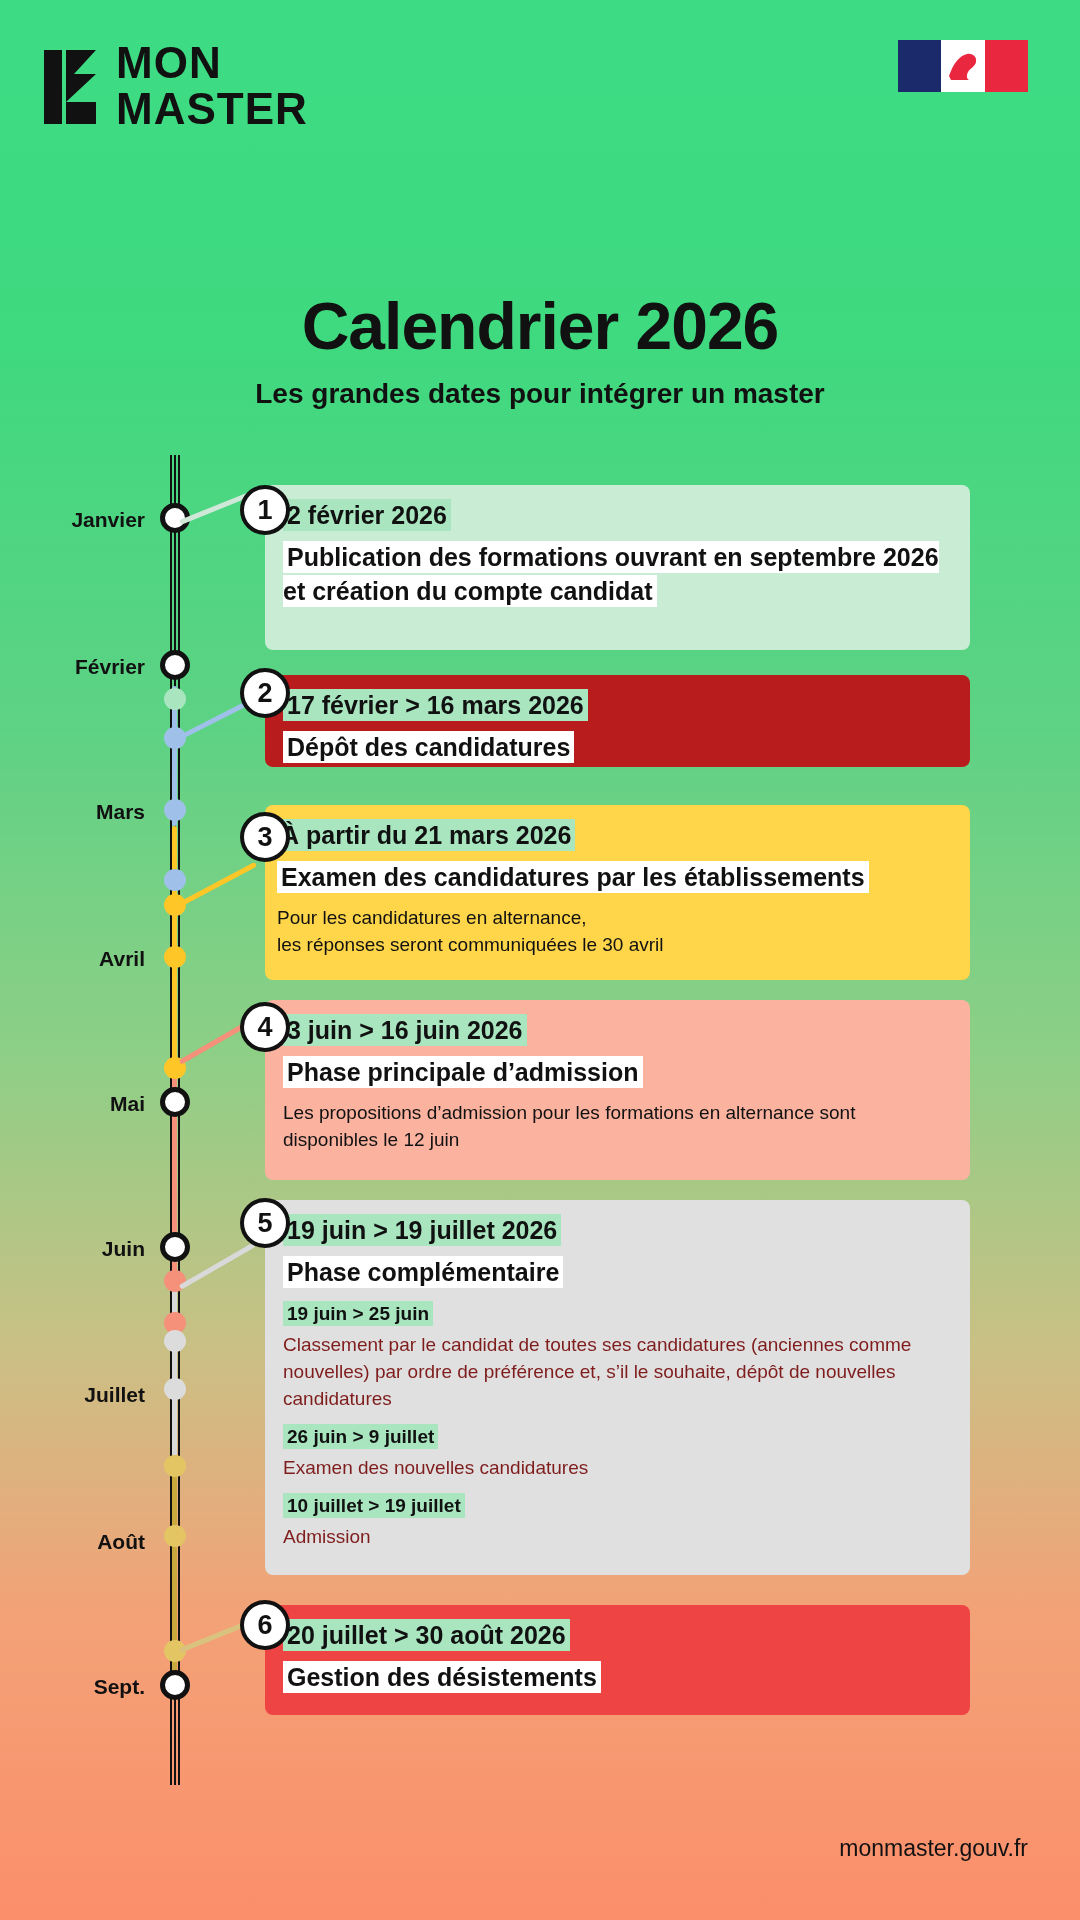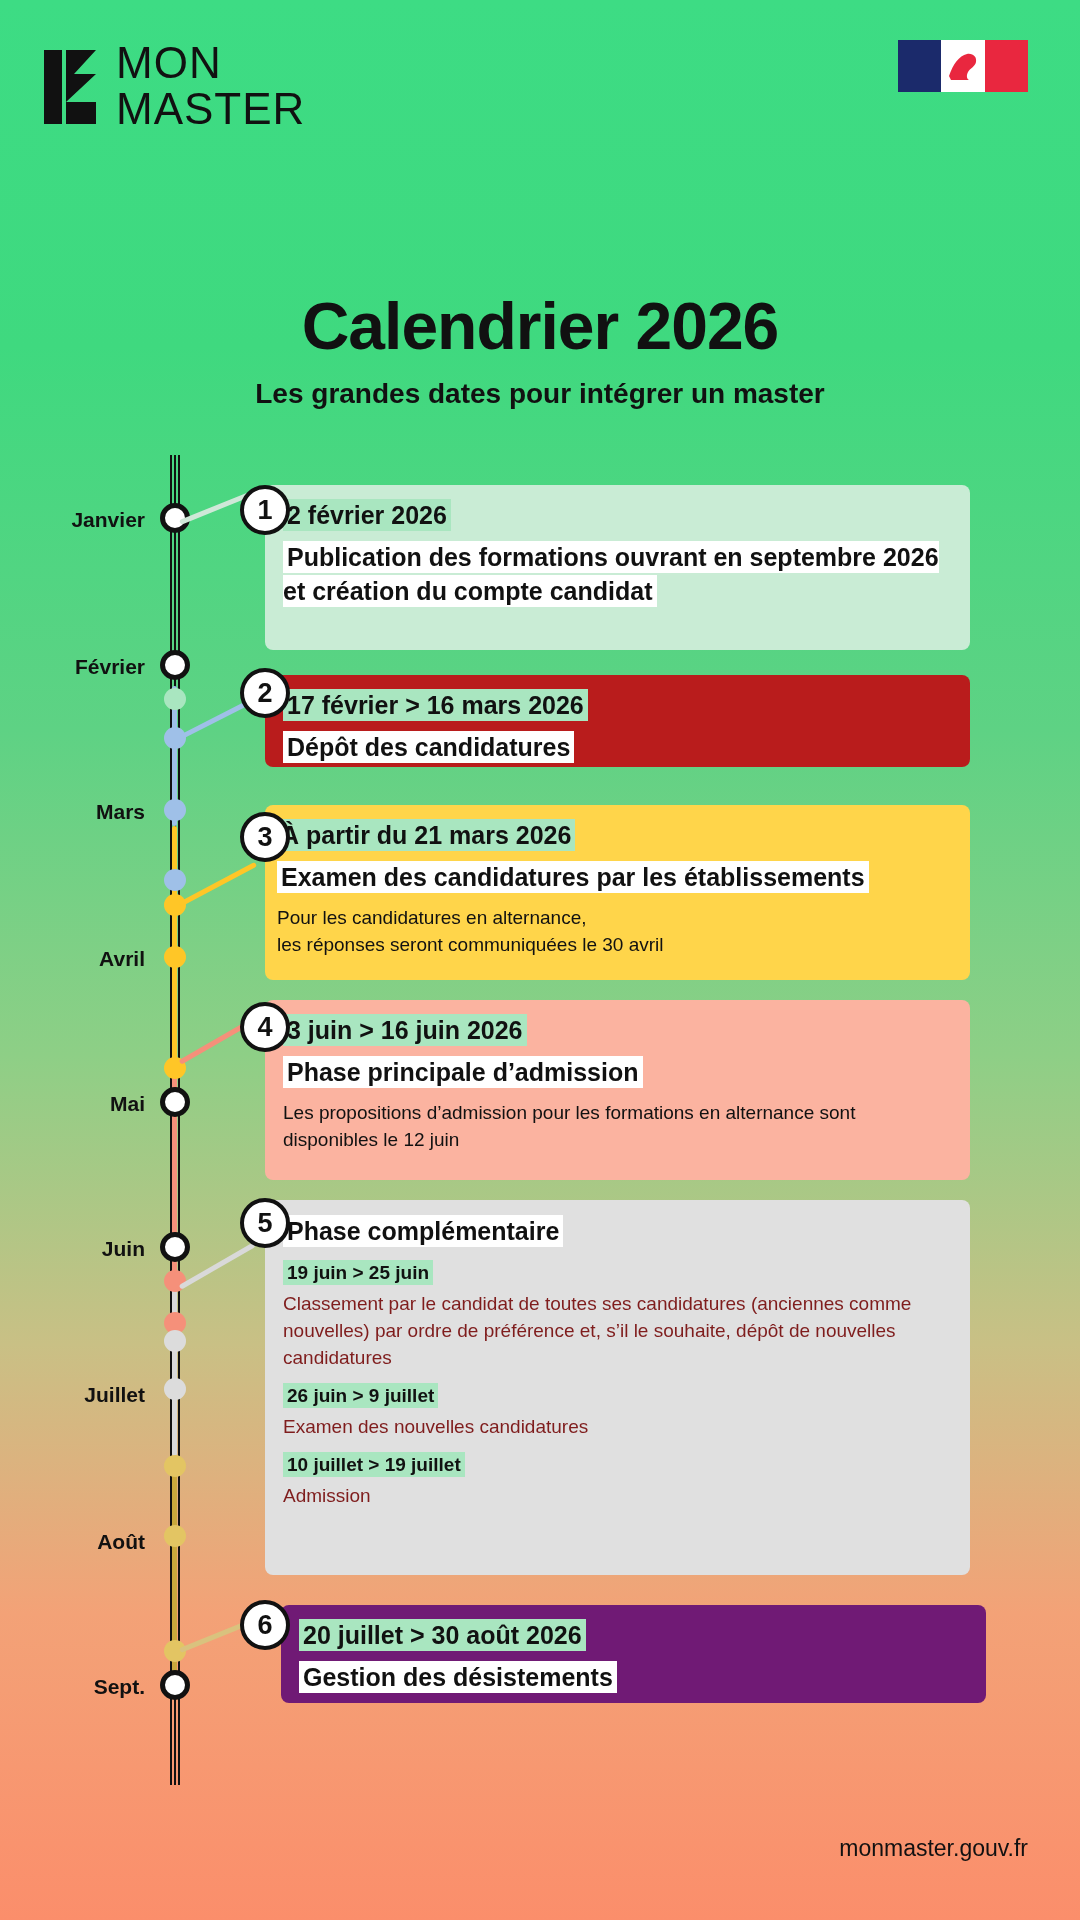--- a/index.html
+++ b/index.html
@@ -6,21 +6,21 @@
   body{
     width:1080px;height:1920px;position:relative;overflow:hidden;
     font-family:"Liberation Sans", sans-serif;
     background:linear-gradient(180deg,#3ddc84 0%,#3fd97f 18%,#5ed284 38%,#8ecf86 55%,#c9c085 70%,#f3a277 84%,#fb8e6b 100%);
   }
   .bgwrap{position:absolute;inset:0;}
 
   
   .logo{position:absolute;left:44px;top:38px;width:330px;height:100px;}
   .logo-mark{position:absolute;left:0;top:12px;width:52px;height:74px;}
-  .logo-txt{position:absolute;left:72px;top:2px;font-weight:normal;font-size:44px;line-height:46px;letter-spacing:1px;color:#111;}
+  .logo-txt{position:absolute;left:72px;top:2px;font-weight:bold;font-size:44px;line-height:46px;letter-spacing:1px;color:#111;}
   .logo-txt span{display:block;}
 
   .flag{position:absolute;right:52px;top:40px;width:130px;height:52px;display:flex;border:0;}
   .flag .b{width:33.34%;background:#1b2a6b;}
   .flag .w{width:33.33%;background:#fff;position:relative;}
   .flag .r{width:33.33%;background:#e9273f;}
   .marianne{position:absolute;left:50%;top:50%;transform:translate(-50%,-50%);}
 
   
   .title{position:absolute;top:288px;left:0;width:1080px;text-align:center;
@@ -165,33 +165,34 @@
   <div class="card" style="left:265px;top:1000px;width:705px;height:180px;background:#fbb3a0;">
     <div class="dateline"><span class="hl hl-green">3 juin &gt; 16 juin 2026</span></div>
     <div class="mainline"><span class="hl hl-white">Phase principale d’admission</span></div>
     <div class="sub">
       <span>Les propositions d’admission pour les </span><b>formations en alternance</b><span> sont disponibles le </span><b>12 juin</b>
     </div>
   </div>
   <div class="badge" style="left:240px;top:1002px;">4</div>
 
   <div class="card" style="left:265px;top:1200px;width:705px;height:375px;background:#e0e0e0;">
+    <div class="dateline"><span class="hl hl-green">19 juin &gt; 19 juillet 2026</span></div>
     <div class="mainline"><span class="hl hl-white">Phase complémentaire</span></div>
 
     <div class="subdate"><span class="hl hl-green">19 juin &gt; 25 juin</span></div>
     <div class="subtxt">Classement par le candidat de toutes ses candidatures (anciennes comme nouvelles) par ordre de préférence et, s’il le souhaite, dépôt de nouvelles candidatures</div>
 
     <div class="subdate"><span class="hl hl-green">26 juin &gt; 9 juillet</span></div>
     <div class="subtxt">Examen des nouvelles candidatures</div>
 
     <div class="subdate"><span class="hl hl-green">10 juillet &gt; 19 juillet</span></div>
     <div class="subtxt">Admission</div>
   </div>
   <div class="badge" style="left:240px;top:1198px;">5</div>
 
-  <div class="card" style="left:281px;top:1605px;width:705px;height:98px;background:#701a75;">
+  <div class="card" style="left:265px;top:1605px;width:705px;height:110px;background:#ef4444;">
     <div class="dateline"><span class="hl hl-green">20 juillet &gt; 30 août 2026</span></div>
     <div class="mainline"><span class="hl hl-white">Gestion des désistements</span></div>
   </div>
   <div class="badge" style="left:240px;top:1600px;">6</div>
 
   <div class="footer">monmaster.gouv.fr</div>
 </div>
 
 </body></html>

